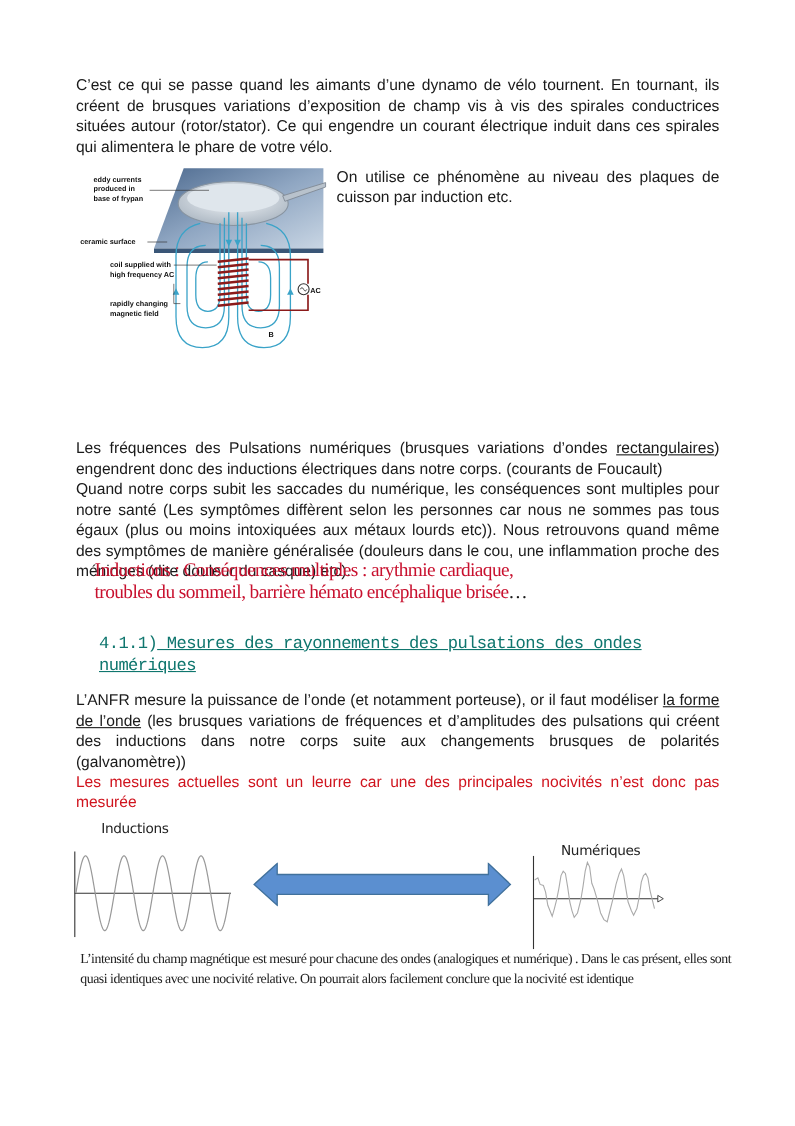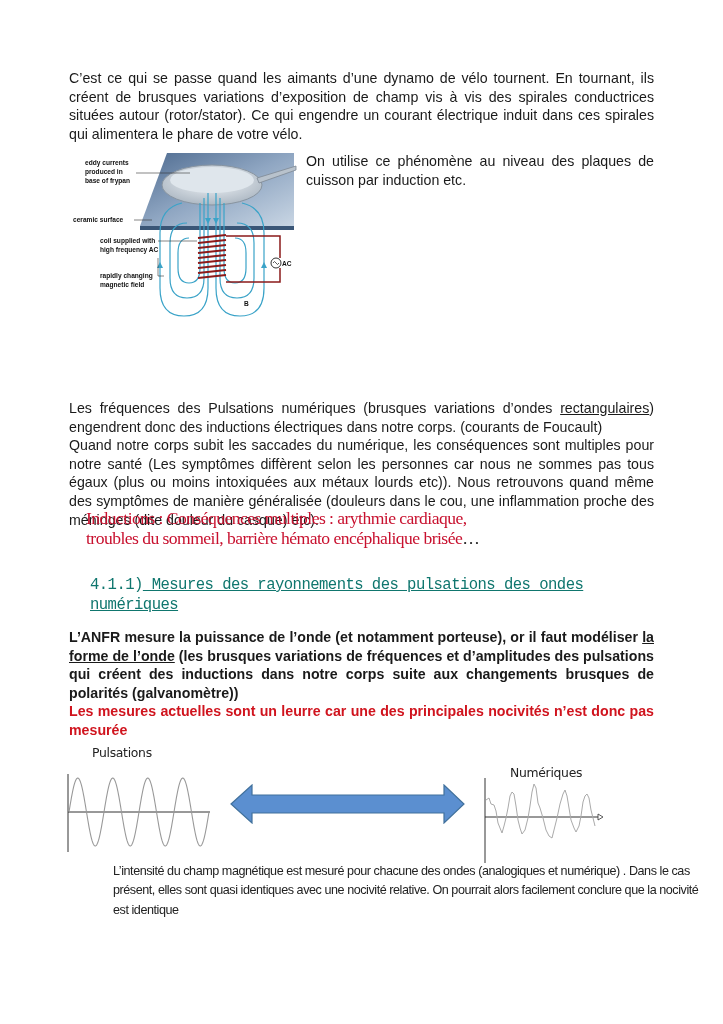--- a/index.html
+++ b/index.html
@@ -7,29 +7,29 @@
   .abs { position: absolute; }
   .p-arial { font-family: "Liberation Sans", sans-serif; font-size: 14.2px; line-height: 18.6px; text-align: justify; }
   .u { text-decoration: underline; }
   #para1 { left: 69px; top: 69px; width: 585px; }
   #figure { left: 72px; top: 148px; width: 226px; height: 172px; }
   #para2 { left: 306px; top: 152px; width: 348px; }
   #para3 { left: 69px; top: 371px; width: 585px; margin-top: 28px; }
   #red-heading { left: 86px; top: 508px; width: 600px; font-family: Liberation Serif, serif; font-size: 17.6px; line-height: 20px; color: #c8102e; letter-spacing: -0.55px; }
   #red-heading .ell { color: #1a1a1a; }
   #section-heading { left: 90px; top: 575px; width: 580px; font-family: Liberation Mono, monospace; font-size: 15.6px; line-height: 20px; color: #0f766e; letter-spacing: -0.55px; }
-  #anfr { left: 69px; top: 628px; width: 585px; font-weight: bold; }
+  #anfr { left: 69px; top: 628px; width: 585px; font-weight: normal; }
   #anfr .red { color: #d0141e; }
   .wave-label { font-family: "DejaVu Sans", sans-serif; font-size: 12.4px; color: #222; letter-spacing: -0.3px; }
   #label-analog { left: 92px; top: 745px; }
   #label-num { left: 510px; top: 765px; }
   #analog-wave { left: 64px; top: 772px; width: 150px; height: 80px; }
   #double-arrow { left: 228px; top: 784px; width: 240px; height: 40px; }
   #digital-wave { left: 479px; top: 778px; width: 125px; height: 85px; }
-  #para-final { left: 73px; top: 862px; width: 600px; font-family: Liberation Sans, sans-serif; font-size: 12.6px; line-height: 19.3px; color: #222; letter-spacing: -0.45px; margin-left: 40px; }
+  #para-final { left: 73px; top: 862px; width: 600px; font-family: Liberation Serif, serif; font-size: 12.6px; line-height: 19.3px; color: #222; letter-spacing: -0.45px; }
 </style>
 </head>
 <body>
 
 <div id="para1" class="abs p-arial">C’est ce qui se passe quand les aimants d’une dynamo de vélo tournent. En tournant, ils créent de brusques variations d’exposition de champ vis à vis des spirales conductrices situées autour (rotor/stator). Ce qui engendre un courant électrique induit dans ces spirales qui alimentera le phare de votre vélo.</div>
 
 <div id="figure" class="abs">
   <svg width="226" height="172" viewBox="0 0 226 172">
     <defs>
       <linearGradient id="plate" x1="0" y1="0" x2="1" y2="1">
@@ -115,21 +115,21 @@
 
 <div id="section-heading" class="abs">
   <span>4.1.1)</span><span class="u"> Mesures des rayonnements des pulsations des ondes numériques</span>
 </div>
 
 <div id="anfr" class="abs p-arial">
   <span>L’ANFR mesure la puissance de l’onde (et notamment porteuse), or il faut modéliser </span><span class="u">la forme de l’onde</span><span> (les brusques variations de fréquences et d’amplitudes des pulsations qui créent des inductions dans notre corps suite aux changements brusques de polarités (galvanomètre))</span><br>
   <span class="red">Les mesures actuelles sont un leurre car une des principales nocivités n’est donc pas mesurée</span>
 </div>
 
-<div id="label-analog" class="abs wave-label">Pulsations</div>
+<div id="label-analog" class="abs wave-label">Inductions</div>
 <div id="label-num" class="abs wave-label">Numériques</div>
 
 <div id="analog-wave" class="abs">
   <svg width="150" height="80" viewBox="0 0 150 80">
     <line x1="4" y1="2" x2="4" y2="80" stroke="#333" stroke-width="1"></line>
     <line x1="4" y1="40" x2="146" y2="40" stroke="#333" stroke-width="1"></line>
     <path id="sine" d="M5.0,40.0 L5.5,37.0 L6.0,33.9 L6.5,31.0 L7.0,28.1 L7.5,25.2 L8.0,22.6 L8.5,20.0 L9.0,17.6 L9.5,15.4 L10.0,13.4 L10.5,11.6 L11.0,10.1 L11.5,8.7 L12.0,7.7 L12.5,6.9 L13.0,6.3 L13.5,6.0 L14.0,6.0 L14.5,6.3 L15.0,6.9 L15.5,7.7 L16.0,8.7 L16.5,10.1 L17.0,11.6 L17.5,13.4 L18.0,15.4 L18.5,17.6 L19.0,20.0 L19.5,22.6 L20.0,25.2 L20.5,28.1 L21.0,31.0 L21.5,33.9 L22.0,37.0 L22.5,40.0 L23.0,43.0 L23.5,46.1 L24.0,49.0 L24.5,51.9 L25.0,54.8 L25.5,57.4 L26.0,60.0 L26.5,62.4 L27.0,64.6 L27.5,66.6 L28.0,68.4 L28.5,69.9 L29.0,71.3 L29.5,72.3 L30.0,73.1 L30.5,73.7 L31.0,74.0 L31.5,74.0 L32.0,73.7 L32.5,73.1 L33.0,72.3 L33.5,71.3 L34.0,69.9 L34.5,68.4 L35.0,66.6 L35.5,64.6 L36.0,62.4 L36.5,60.0 L37.0,57.4 L37.5,54.8 L38.0,51.9 L38.5,49.0 L39.0,46.1 L39.5,43.0 L40.0,40.0 L40.5,37.0 L41.0,33.9 L41.5,31.0 L42.0,28.1 L42.5,25.2 L43.0,22.6 L43.5,20.0 L44.0,17.6 L44.5,15.4 L45.0,13.4 L45.5,11.6 L46.0,10.1 L46.5,8.7 L47.0,7.7 L47.5,6.9 L48.0,6.3 L48.5,6.0 L49.0,6.0 L49.5,6.3 L50.0,6.9 L50.5,7.7 L51.0,8.7 L51.5,10.1 L52.0,11.6 L52.5,13.4 L53.0,15.4 L53.5,17.6 L54.0,20.0 L54.5,22.6 L55.0,25.2 L55.5,28.1 L56.0,31.0 L56.5,33.9 L57.0,37.0 L57.5,40.0 L58.0,43.0 L58.5,46.1 L59.0,49.0 L59.5,51.9 L60.0,54.8 L60.5,57.4 L61.0,60.0 L61.5,62.4 L62.0,64.6 L62.5,66.6 L63.0,68.4 L63.5,69.9 L64.0,71.3 L64.5,72.3 L65.0,73.1 L65.5,73.7 L66.0,74.0 L66.5,74.0 L67.0,73.7 L67.5,73.1 L68.0,72.3 L68.5,71.3 L69.0,69.9 L69.5,68.4 L70.0,66.6 L70.5,64.6 L71.0,62.4 L71.5,60.0 L72.0,57.4 L72.5,54.8 L73.0,51.9 L73.5,49.0 L74.0,46.1 L74.5,43.0 L75.0,40.0 L75.5,37.0 L76.0,33.9 L76.5,31.0 L77.0,28.1 L77.5,25.2 L78.0,22.6 L78.5,20.0 L79.0,17.6 L79.5,15.4 L80.0,13.4 L80.5,11.6 L81.0,10.1 L81.5,8.7 L82.0,7.7 L82.5,6.9 L83.0,6.3 L83.5,6.0 L84.0,6.0 L84.5,6.3 L85.0,6.9 L85.5,7.7 L86.0,8.7 L86.5,10.1 L87.0,11.6 L87.5,13.4 L88.0,15.4 L88.5,17.6 L89.0,20.0 L89.5,22.6 L90.0,25.2 L90.5,28.1 L91.0,31.0 L91.5,33.9 L92.0,37.0 L92.5,40.0 L93.0,43.0 L93.5,46.1 L94.0,49.0 L94.5,51.9 L95.0,54.8 L95.5,57.4 L96.0,60.0 L96.5,62.4 L97.0,64.6 L97.5,66.6 L98.0,68.4 L98.5,69.9 L99.0,71.3 L99.5,72.3 L100.0,73.1 L100.5,73.7 L101.0,74.0 L101.5,74.0 L102.0,73.7 L102.5,73.1 L103.0,72.3 L103.5,71.3 L104.0,69.9 L104.5,68.4 L105.0,66.6 L105.5,64.6 L106.0,62.4 L106.5,60.0 L107.0,57.4 L107.5,54.8 L108.0,51.9 L108.5,49.0 L109.0,46.1 L109.5,43.0 L110.0,40.0 L110.5,37.0 L111.0,33.9 L111.5,31.0 L112.0,28.1 L112.5,25.2 L113.0,22.6 L113.5,20.0 L114.0,17.6 L114.5,15.4 L115.0,13.4 L115.5,11.6 L116.0,10.1 L116.5,8.7 L117.0,7.7 L117.5,6.9 L118.0,6.3 L118.5,6.0 L119.0,6.0 L119.5,6.3 L120.0,6.9 L120.5,7.7 L121.0,8.7 L121.5,10.1 L122.0,11.6 L122.5,13.4 L123.0,15.4 L123.5,17.6 L124.0,20.0 L124.5,22.6 L125.0,25.2 L125.5,28.1 L126.0,31.0 L126.5,33.9 L127.0,37.0 L127.5,40.0 L128.0,43.0 L128.5,46.1 L129.0,49.0 L129.5,51.9 L130.0,54.8 L130.5,57.4 L131.0,60.0 L131.5,62.4 L132.0,64.6 L132.5,66.6 L133.0,68.4 L133.5,69.9 L134.0,71.3 L134.5,72.3 L135.0,73.1 L135.5,73.7 L136.0,74.0 L136.5,74.0 L137.0,73.7 L137.5,73.1 L138.0,72.3 L138.5,71.3 L139.0,69.9 L139.5,68.4 L140.0,66.6 L140.5,64.6 L141.0,62.4 L141.5,60.0 L142.0,57.4 L142.5,54.8 L143.0,51.9 L143.5,49.0 L144.0,46.1 L144.5,43.0 L145.0,40.0 " fill="none" stroke="#999" stroke-width="1.1"></path>
   </svg>
 </div>
 

